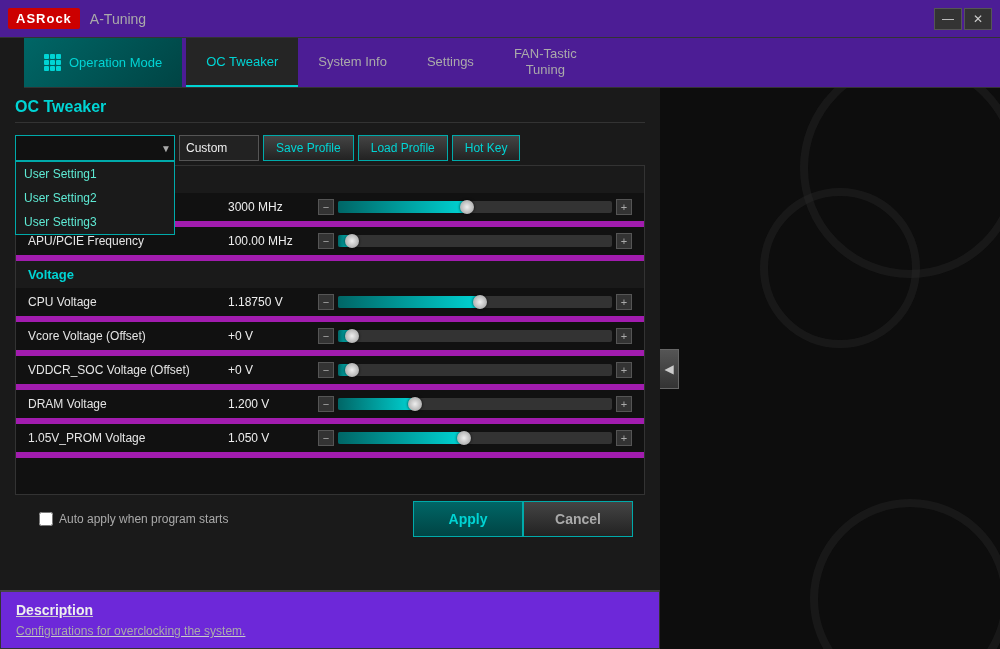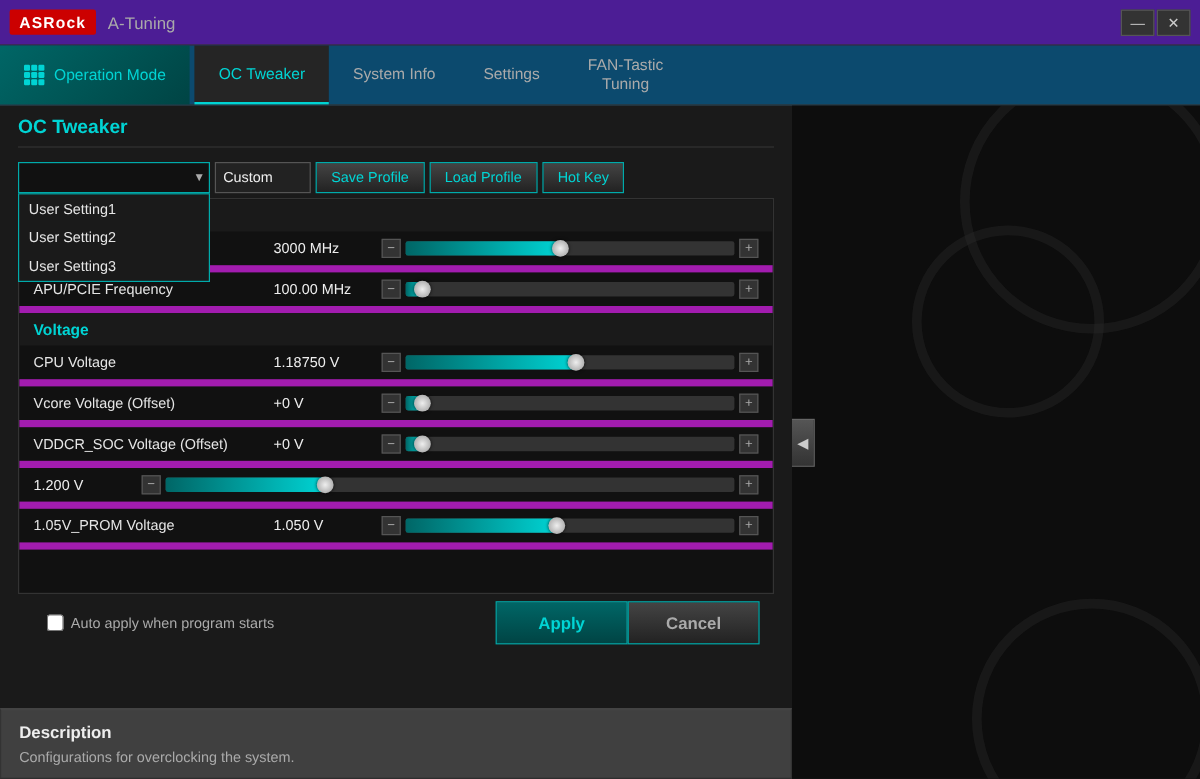--- a/index.html
+++ b/index.html
@@ -55,25 +55,26 @@
       font-size: 12px;
       cursor: pointer;
       display: flex;
       align-items: center;
       justify-content: center;
     }
 
     
     #navbar {
       display: flex;
-      background: #0c4a6e;
+      background: #4c1d95;
       height: 50px;
       align-items: center;
       padding: 0 0;
       border-bottom: 1px solid #333;
+      margin-left: 24px;
     }
     .nav-tab {
       height: 100%;
       display: flex;
       align-items: center;
       justify-content: center;
       padding: 0 20px;
       color: #aaa;
       cursor: pointer;
       font-size: 13px;
@@ -192,21 +193,21 @@
       position: absolute;
       top: 26px;
       left: 0;
       width: 160px;
       background: #1a1a1a;
       border: 1px solid #00aaaa;
       z-index: 100;
     }
     .dropdown-item {
       padding: 5px 8px;
-      color: #e5e5e5;
+      color: #5eead4;
       cursor: pointer;
       font-size: 12px;
     }
 
     
     #params-container {
       background: #111;
       border: 1px solid #333;
       overflow-y: auto;
       height: 330px;
@@ -327,28 +328,29 @@
       background: linear-gradient(180deg, #006666 0%, #004444 100%);
       color: #00d4d4;
     }
     #cancel-btn {
       background: linear-gradient(180deg, #444 0%, #222 100%);
       color: #aaa;
     }
 
     
     #description-box {
-      background: #404040;
+      background: #6d28d9;
       border: 1px solid #333;
       border-top: 2px solid #444;
       padding: 10px 15px;
       position: absolute;
       bottom: 0;
       left: 0;
       right: 0;
+      text-decoration: underline;
     }
     #desc-title {
       color: #eee;
       font-size: 14px;
       font-weight: bold;
       margin-bottom: 6px;
     }
     #desc-text {
       color: #aaa;
       font-size: 12px;
@@ -533,20 +535,21 @@
         <div class="slider-container">
           <div class="slider-btn">−</div>
           <div class="slider-track">
             <div class="slider-fill" style="width:5%"></div>
             <div class="slider-thumb" style="left:5%"></div>
           </div>
           <div class="slider-btn">+</div>
         </div>
       </div>
       <div class="param-row">
+        <span class="param-name">DRAM Voltage</span>
         <span class="param-value">1.200 V</span>
         <div class="slider-container">
           <div class="slider-btn">−</div>
           <div class="slider-track">
             <div class="slider-fill" style="width:28%"></div>
             <div class="slider-thumb" style="left:28%"></div>
           </div>
           <div class="slider-btn">+</div>
         </div>
       </div>

